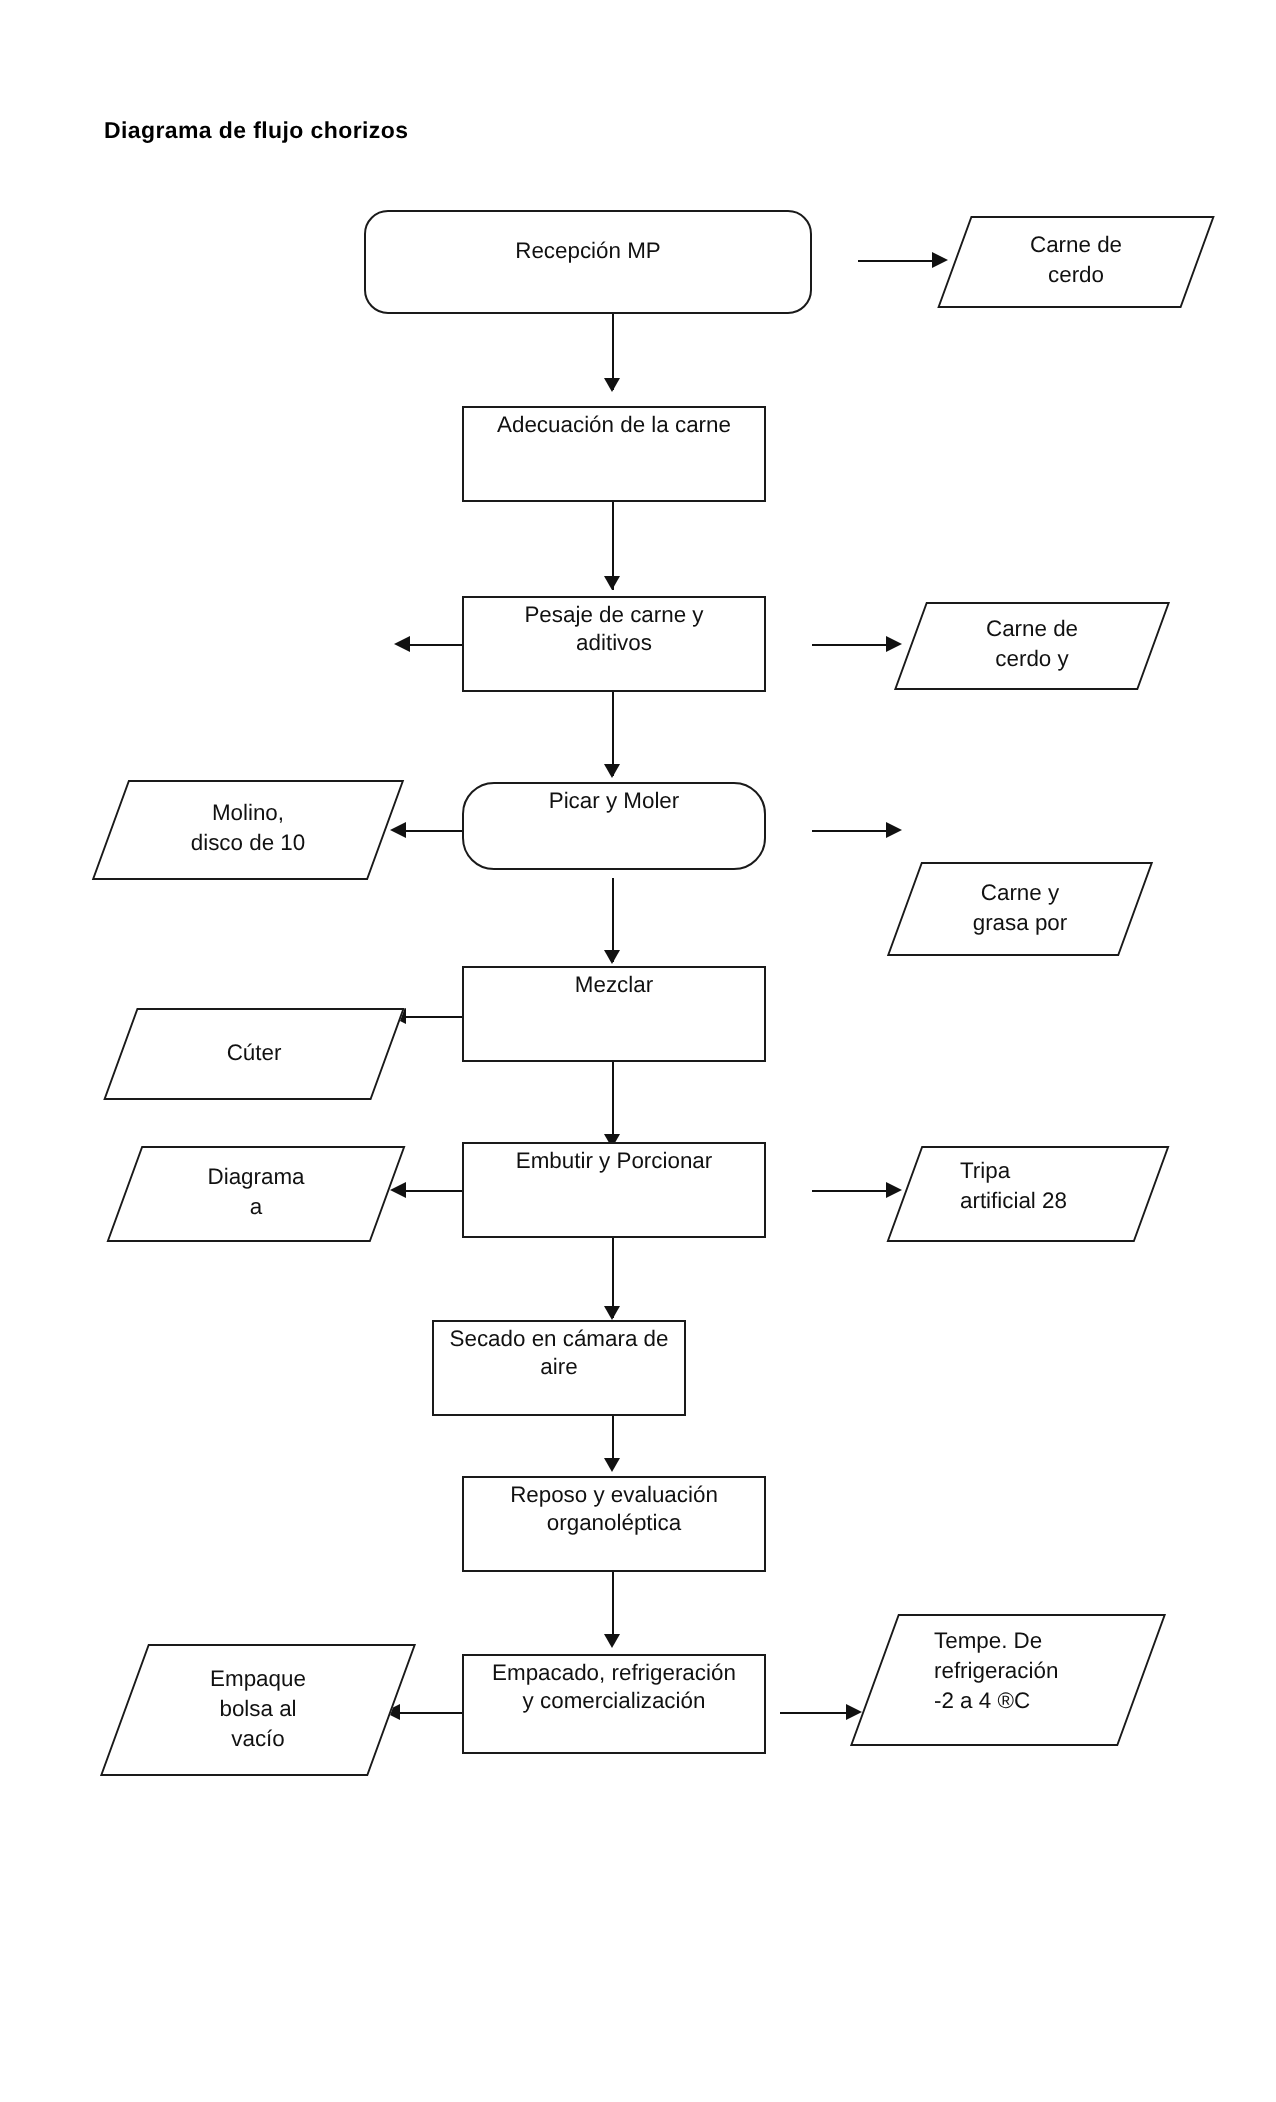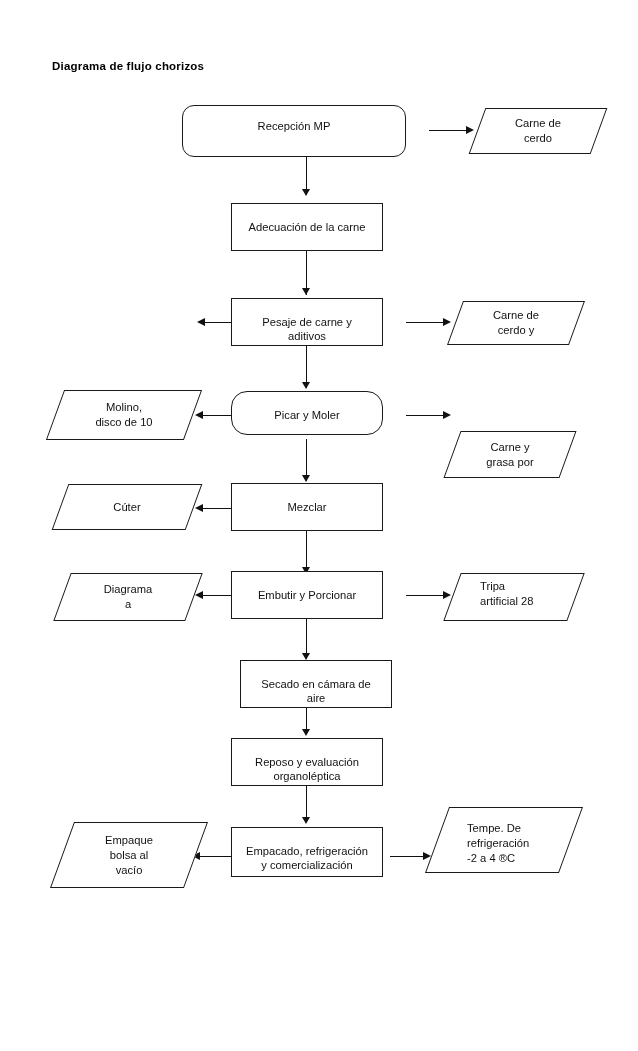--- a/index.html
+++ b/index.html
@@ -31,21 +31,21 @@
   
   .proc {
     position: absolute;
     box-sizing: border-box;
     border: 1.2px solid #1a1a1a;
     background: #ffffff;
     font-size: 11.2px;
     line-height: 14px;
     text-align: center;
     color: #111;
-    padding-top: 16px;
+    padding-top: 2px;
   }
   .proc.rounded {
     border-radius: 12px;
     padding-top: 13px;
   }
   .proc .txt {
     display: block;
     padding: 0 6px;
   }
   
@@ -205,21 +205,21 @@
   <div class="vline" style="left:306px; top:439px; height:42px;"></div>
   <div class="arrow-down" style="left:302px; top:475px;"></div>
 
   <div class="proc" style="left:231px; top:483px; width:152px; height:48px;">
     <span class="txt">Mezclar</span>
   </div>
 
   <div class="hline" style="left:203px; top:508px; width:28px;"></div>
   <div class="arrow-left" style="left:195px; top:504px;"></div>
 
-  <div class="data-shape" style="left:60px; top:484px; width:134px; height:46px;">
+  <div class="data-shape" style="left:60px; top:504px; width:134px; height:46px;">
     <div class="skew"></div>
     <div class="label mid">
       <span>Cúter</span>
     </div>
   </div>
 
   <div class="vline" style="left:306px; top:531px; height:42px;"></div>
   <div class="arrow-down" style="left:302px; top:567px;"></div>
 
   <div class="proc" style="left:231px; top:571px; width:152px; height:48px;">
@@ -244,21 +244,21 @@
     <div class="skew"></div>
     <div class="label left">
       <span>Tripa</span>
       <span>artificial 28</span>
     </div>
   </div>
 
   <div class="vline" style="left:306px; top:619px; height:40px;"></div>
   <div class="arrow-down" style="left:302px; top:653px;"></div>
 
-  <div class="proc" style="left:240px; top:660px; width:152px; height:48px;">
+  <div class="proc" style="left:216px; top:660px; width:127px; height:48px;">
     <span class="txt">Secado en cámara de</span>
     <span class="txt">aire</span>
   </div>
 
   <div class="vline" style="left:306px; top:708px; height:26px;"></div>
   <div class="arrow-down" style="left:302px; top:729px;"></div>
 
   <div class="proc" style="left:231px; top:738px; width:152px; height:48px;">
     <span class="txt">Reposo y evaluación</span>
     <span class="txt">organoléptica</span>
@@ -282,20 +282,20 @@
       <span>bolsa al</span>
       <span>vacío</span>
     </div>
   </div>
 
   <div class="hline" style="left:390px; top:856px; width:34px;"></div>
   <div class="arrow-right" style="left:423px; top:852px;"></div>
 
   <div class="data-shape" style="left:437px; top:807px; width:134px; height:66px;">
     <div class="skew"></div>
-    <div class="label left" style="padding-left:30px; padding-top:7px;justify-content:center;">
+    <div class="label left" style="padding-left:30px; padding-top:7px;">
       <span>Tempe. De</span>
       <span>refrigeración</span>
       <span>-2 a 4 ®C</span>
     </div>
   </div>
 
 </div>
 
 </body></html>

